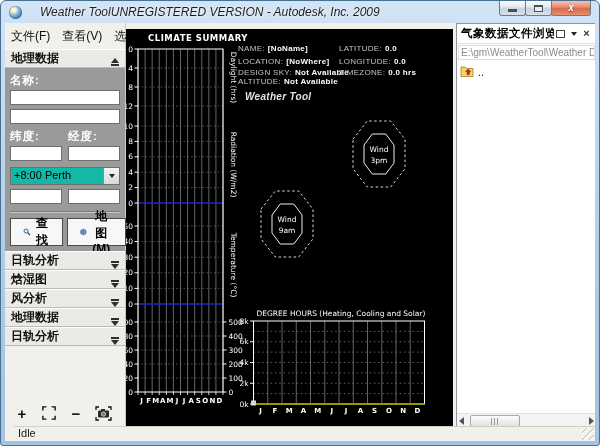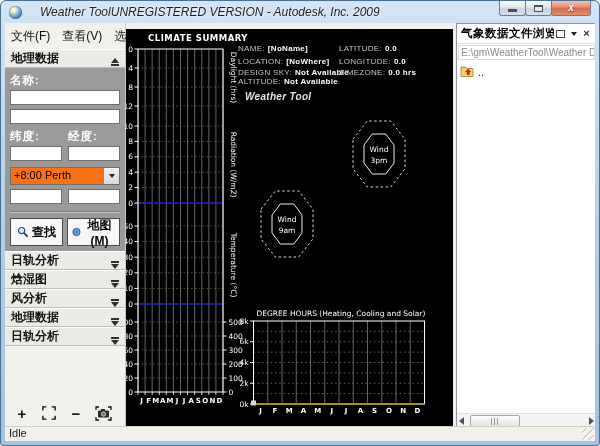--- a/index.html
+++ b/index.html
@@ -31,29 +31,29 @@
   .menu-item{cursor:default;white-space:nowrap;}
   .geo-header,.section-header{display:flex;justify-content:space-between;align-items:flex-end;
     height:17px;padding:0 6px;font-size:12px;font-weight:bold;color:#111;background:#ebeae4;
     border-top:1px solid #fff;border-bottom:1px solid #bdbcb4;}
   .geo-panel{background:#9a9a9a;padding:4px 5px 5px;}
   .geo-label{color:#fff;font-weight:bold;font-size:11.5px;margin:1px 0 2px;letter-spacing:1px;}
   .geo-input{display:block;width:100%;height:15px;border:1px solid #6e6e6e;background:#fff;
     box-sizing:border-box;margin:0 0 4px;font-size:11px;padding:0 2px;}
   .two-col{display:flex;gap:6px;}
   .two-col > div{flex:1;min-width:0;}
-  .fake-select{display:flex;height:16px;border:1px solid #6e6e6e;background:#f97316;margin:2px 0 4px;align-items:stretch;}
+  .fake-select{display:flex;height:16px;border:1px solid #6e6e6e;background:#14b8a6;margin:2px 0 4px;align-items:stretch;}
   .sel-text{flex:1;font-size:11px;padding:1px 3px;white-space:nowrap;overflow:hidden;}
   .sel-btn{width:15px;background:linear-gradient(#f4f4f4,#d9d9d9);border-left:1px solid #8a8a8a;
     display:flex;align-items:center;justify-content:center;}
   .tri-down{width:0;height:0;border-left:3.5px solid transparent;border-right:3.5px solid transparent;border-top:4px solid #222;}
   .geo-sep{border-top:1px solid #7d7d7d;border-bottom:1px solid #c7c7c7;margin:3px 0 5px;}
   .geo-buttons{display:flex;gap:4px;}
   .geo-buttons button{flex:1;display:flex;align-items:center;justify-content:center;gap:3px;height:28px;
-    background:#f7f7f7;border:1px solid #4c4c4c;font-size:12px;font-weight:bold;font-family:inherit;padding:4px;}
+    background:#f7f7f7;border:1px solid #4c4c4c;font-size:12px;font-weight:bold;font-family:inherit;padding:12px;}
   .collapse-icon{display:inline-block;}
   .cbar{display:block;width:8px;height:2px;background:#2e2e2e;margin:0 0 1px;}
   .ctri-down{display:block;width:0;height:0;border-left:4px solid transparent;border-right:4px solid transparent;border-top:5px solid #2e2e2e;}
   .ctri-up{display:block;width:0;height:0;border-left:4px solid transparent;border-right:4px solid transparent;border-bottom:5px solid #2e2e2e;margin-bottom:1px;}
   .side-toolbar{margin-top:auto;display:flex;align-items:center;gap:9px;padding:3px 8px 5px;}
   .tool-btn{display:flex;align-items:center;justify-content:center;width:18px;height:18px;color:#111;}
   .tool-glyph{font-size:15px;font-weight:bold;line-height:1;}
 
   
   .canvas{position:absolute;left:121px;top:6px;width:327px;height:400px;background:#000;}
@@ -79,21 +79,21 @@
   .rp-hscroll{height:14px;background:#f3f3f3;border-top:1px solid #e2e2e2;position:relative;
     display:flex;align-items:center;justify-content:space-between;padding:0 2px;}
   .sb-arrow-left{width:0;height:0;border-top:4px solid transparent;border-bottom:4px solid transparent;border-right:5px solid #555;}
   .sb-arrow-right{width:0;height:0;border-top:4px solid transparent;border-bottom:4px solid transparent;border-left:5px solid #555;}
   .sb-thumb{position:absolute;left:13px;top:1px;bottom:1px;width:48px;
     background:linear-gradient(#fdfdfd,#e2e2e2);border:1px solid #a8a8a8;border-radius:2px;
     display:flex;align-items:center;justify-content:center;}
   .sb-grip{width:9px;height:7px;background:repeating-linear-gradient(90deg,#9a9a9a 0 1px,transparent 1px 3px);}
 
   
-  .statusbar{position:absolute;left:0;right:0;bottom:0;height:14px;background:#f1f0ea;
+  .statusbar{position:absolute;left:9px;right:0;bottom:0;height:14px;background:#f1f0ea;
     border-top:1px solid #cfcec7;font-size:11px;color:#1a1a1a;padding:0 4px;line-height:13px;}
   .resize-grip{position:absolute;right:1px;bottom:1px;width:12px;height:12px;
     background:repeating-linear-gradient(135deg,transparent 0 3px,#b9b8b0 3px 4px,#fdfdf9 4px 5px);}
 </style>
 </head>
 <body>
 
 <div class="window">
   <div class="titlebar">
     <span class="app-icon"></span>

